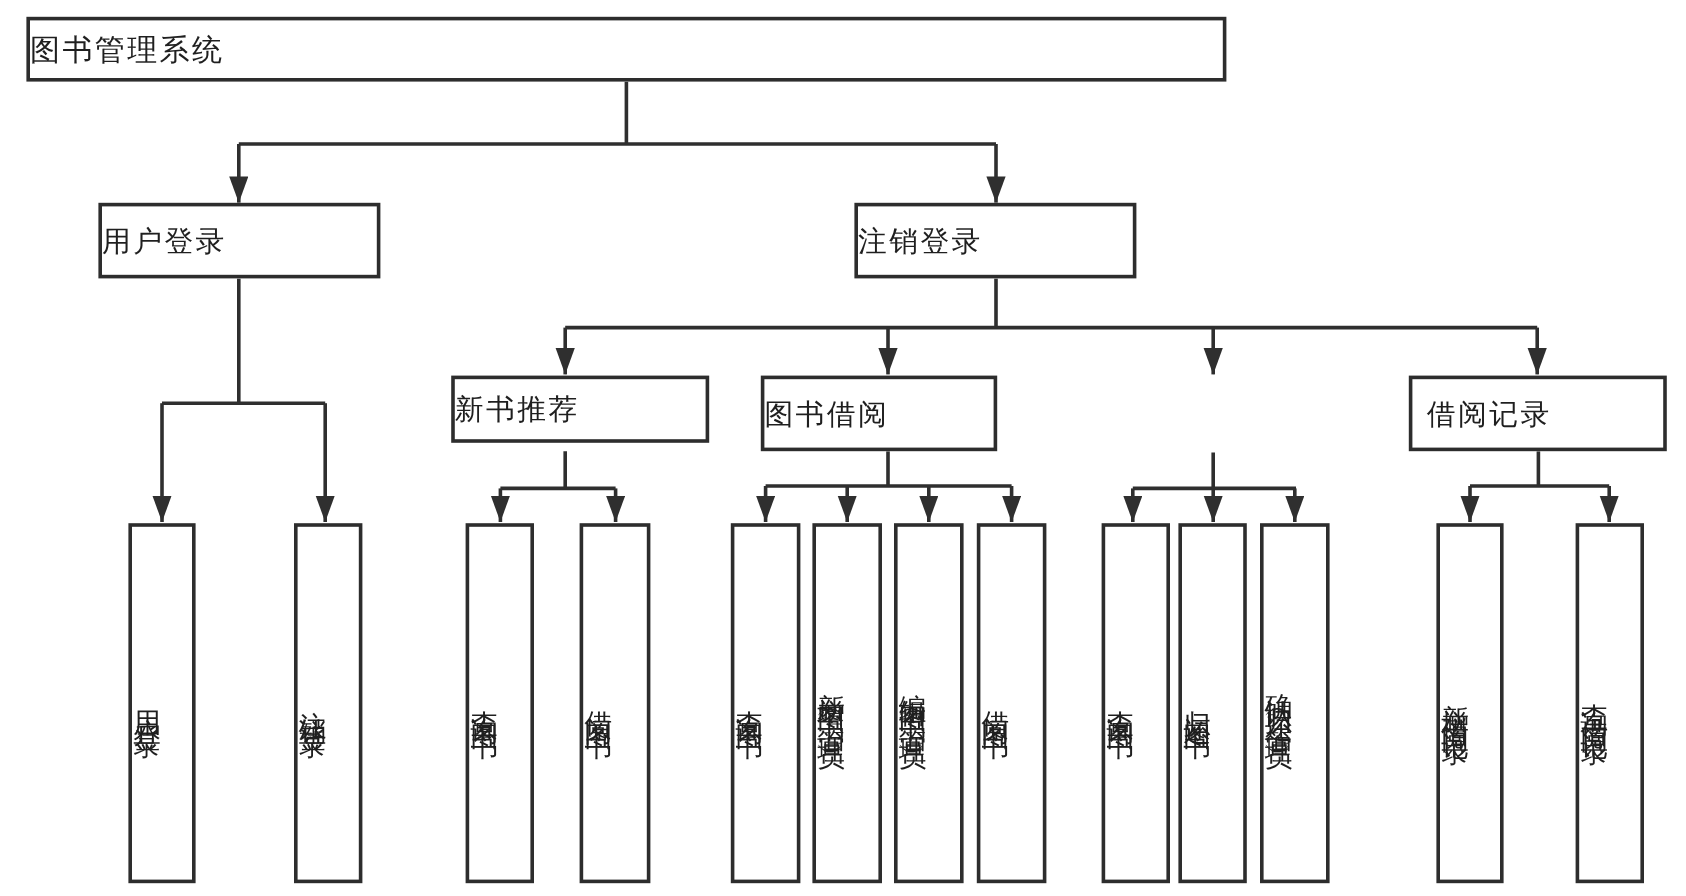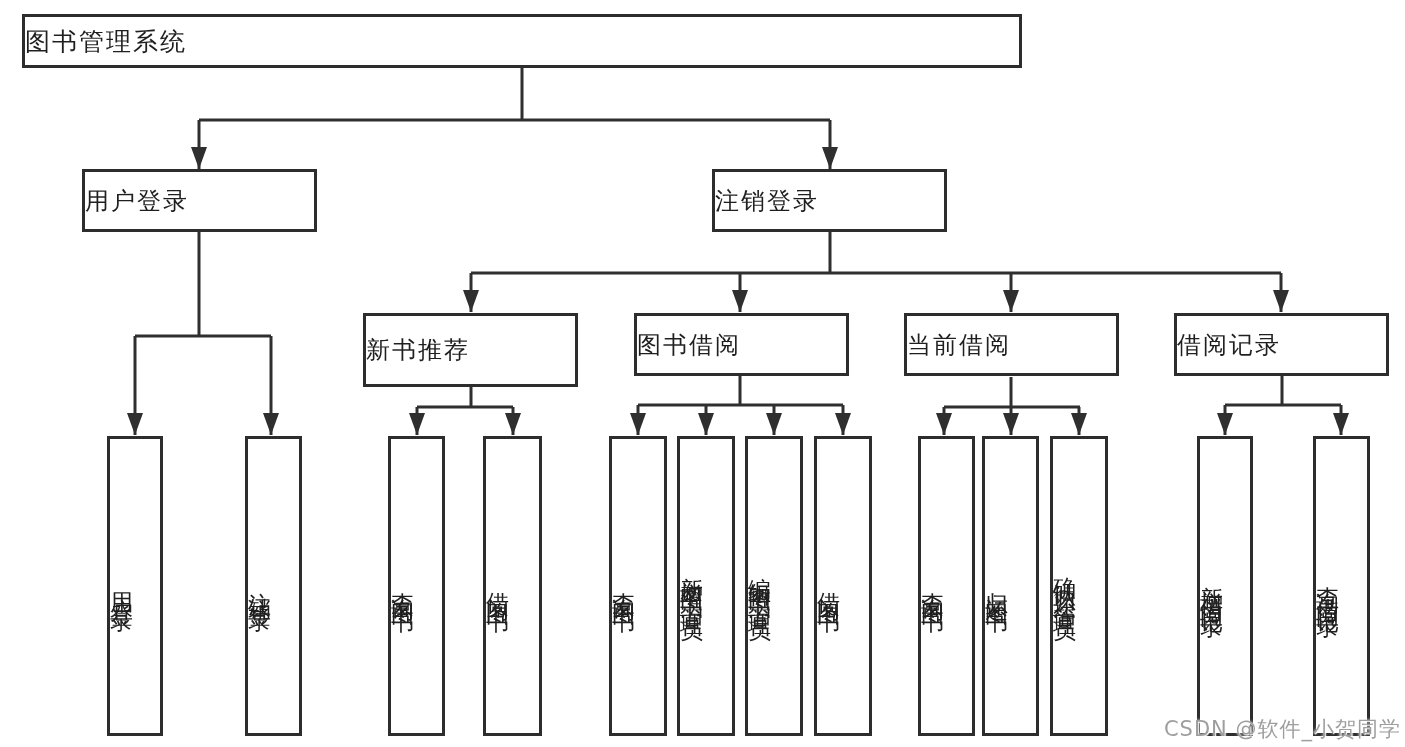--- a/index.html
+++ b/index.html
@@ -96,30 +96,27 @@
     <span>图书管理系统</span>
   </div>
 
   <div class="node h-node" style="left:82px; top:169px; width:235px; height:63px;">
     <span>用户登录</span>
   </div>
   <div class="node h-node" style="left:712px; top:169px; width:235px; height:63px;">
     <span>注销登录</span>
   </div>
 
-  <div class="node h-node" style="left:363px; top:313px; width:215px; height:74px;">
+  <div class="node h-node" style="left:376px; top:313px; width:215px; height:56px;">
     <span>新书推荐</span>
   </div>
-  <div class="node h-node" style="left:634px; top:313px; width:215px; height:63px;">
+  <div class="node h-node" style="left:634px; top:313px; width:197px; height:63px;">
     <span>图书借阅</span>
   </div>
-  <div class="node h-node" style="left:904px; top:313px; width:215px; height:63px;">
-    <span>当前借阅</span>
-  </div>
-  <div class="node h-node" style="left:1174px; top:313px; width:215px; height:63px;">
+  <div class="node h-node" style="left:1174px; top:313px; width:215px; height:63px;padding-left:12px;">
     <span>借阅记录</span>
   </div>
 
   <div class="node v-node" style="left:107px; top:436px; width:56px; height:300px;">
     <span>用户登录</span>
   </div>
   <div class="node v-node" style="left:245px; top:436px; width:57px; height:300px;">
     <span>注销登录</span>
   </div>
 
@@ -153,15 +150,14 @@
     <span>确认归还（管理员）</span>
   </div>
 
   <div class="node v-node" style="left:1197px; top:436px; width:56px; height:300px;">
     <span>新增借阅记录</span>
   </div>
   <div class="node v-node" style="left:1313px; top:436px; width:57px; height:300px;">
     <span>查询借阅记录</span>
   </div>
 
-  <div class="watermark">CSDN @软件_小贺同学</div>
 
 </div>
 
 </body></html>

